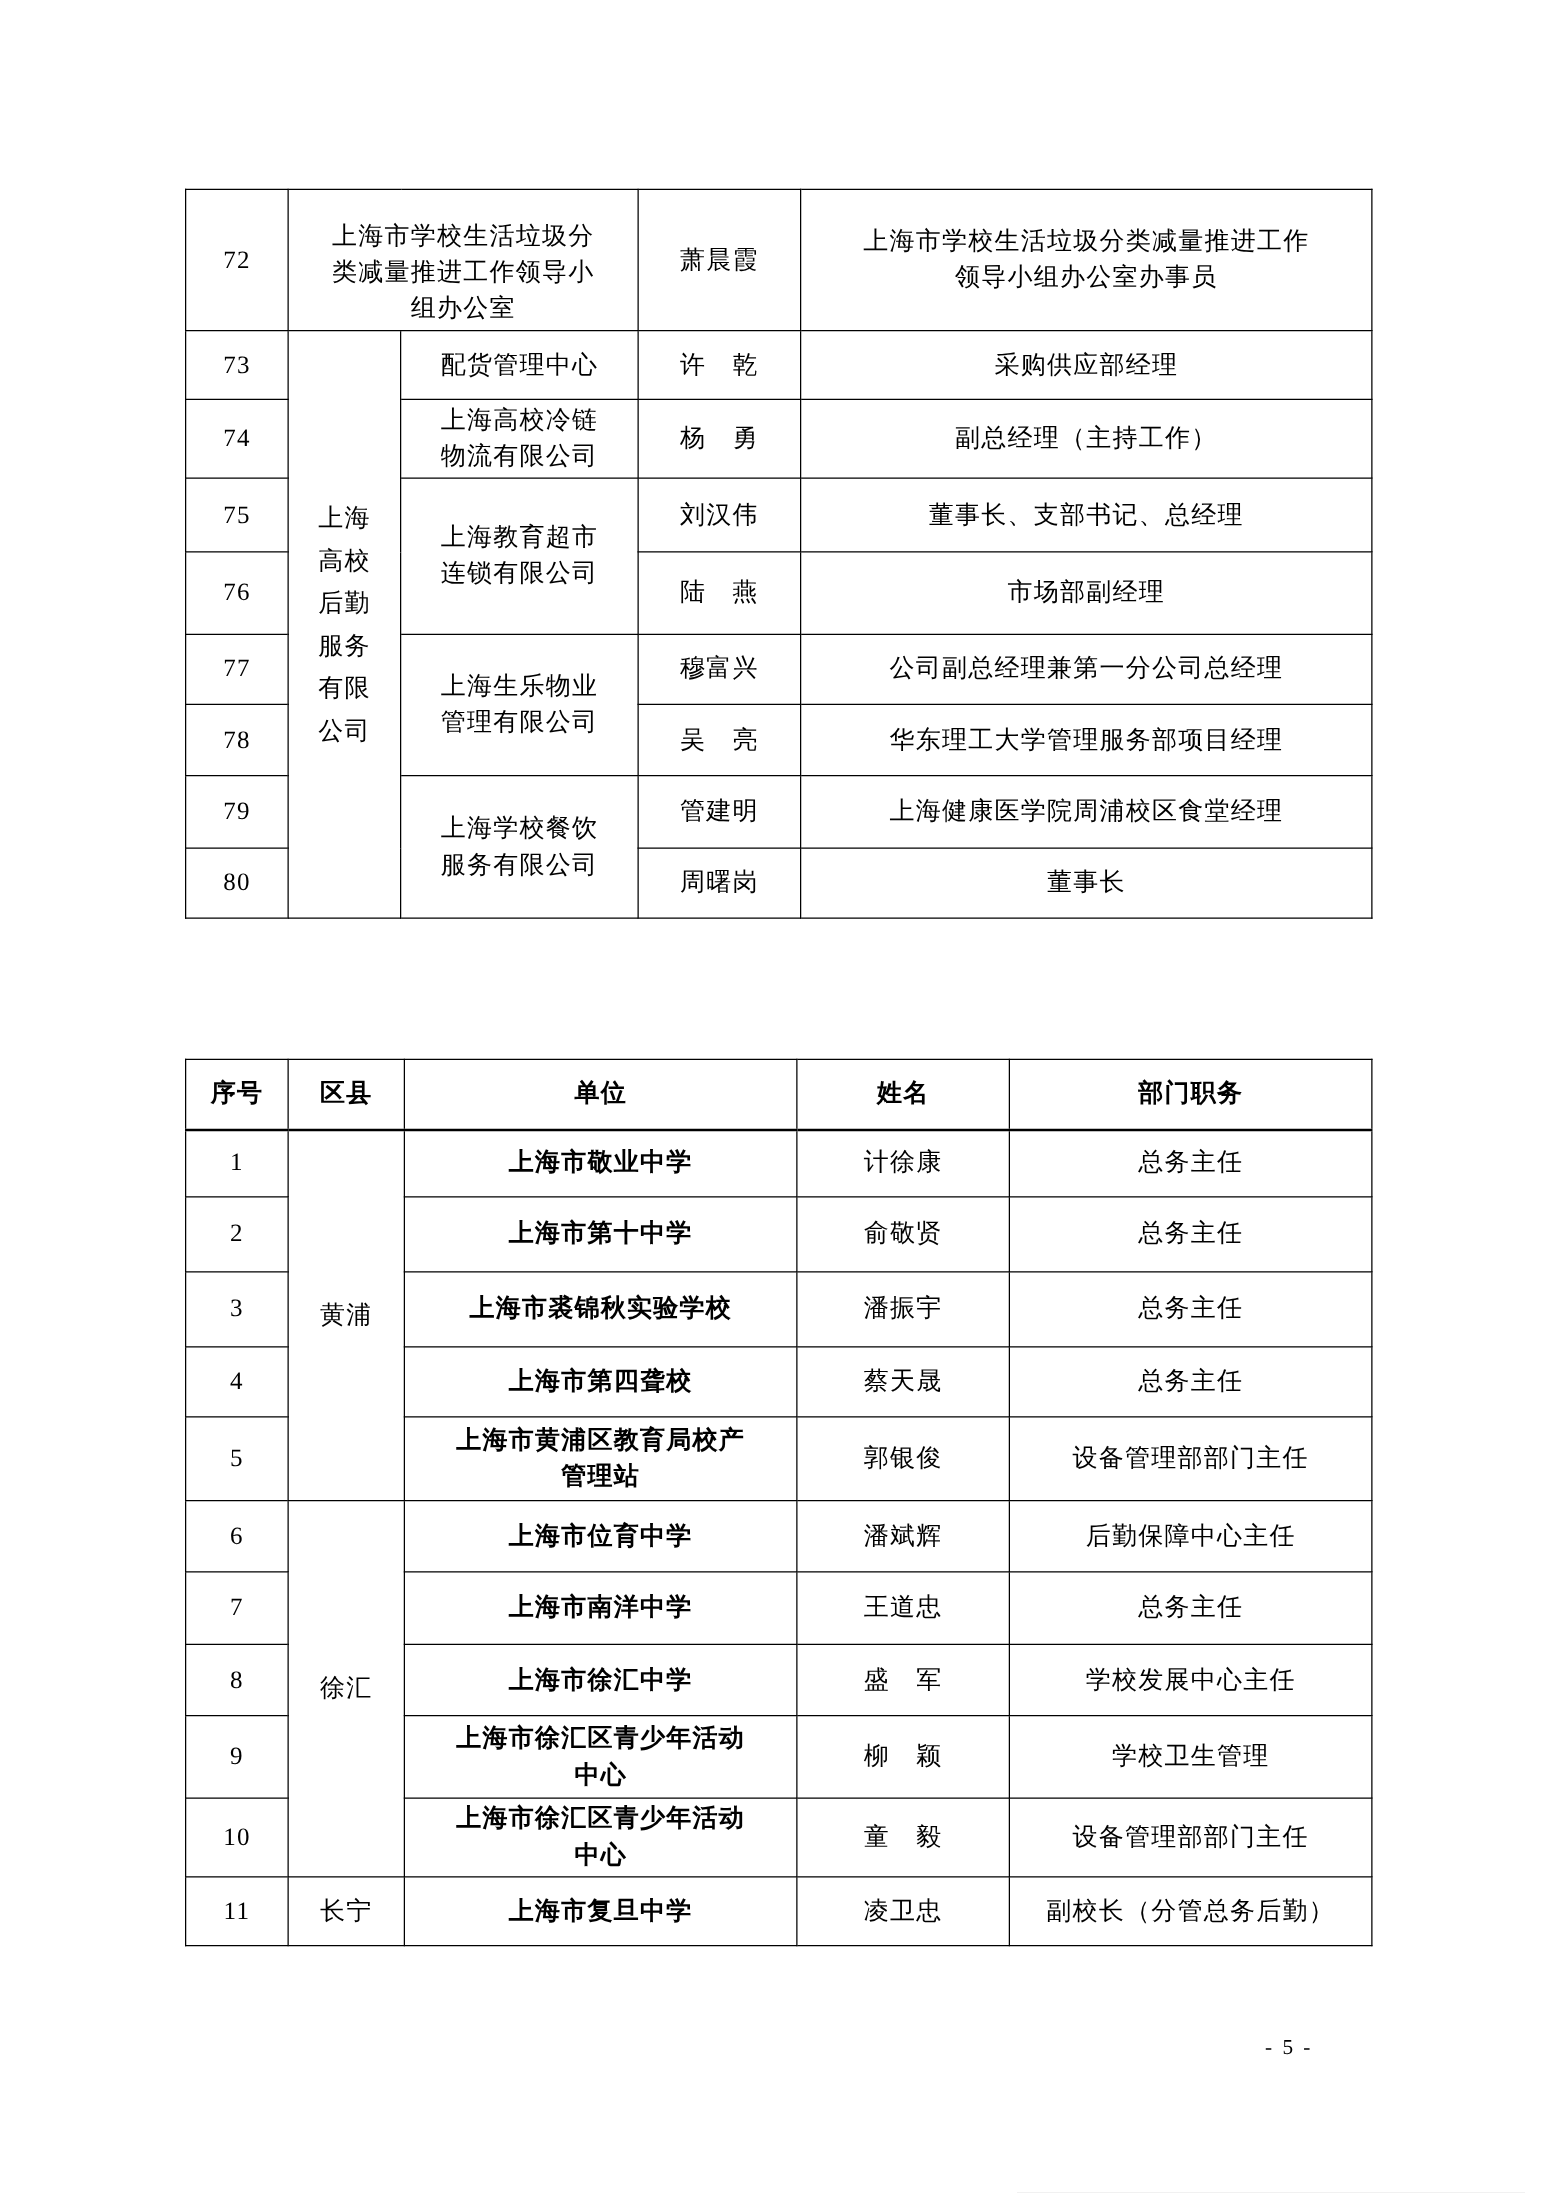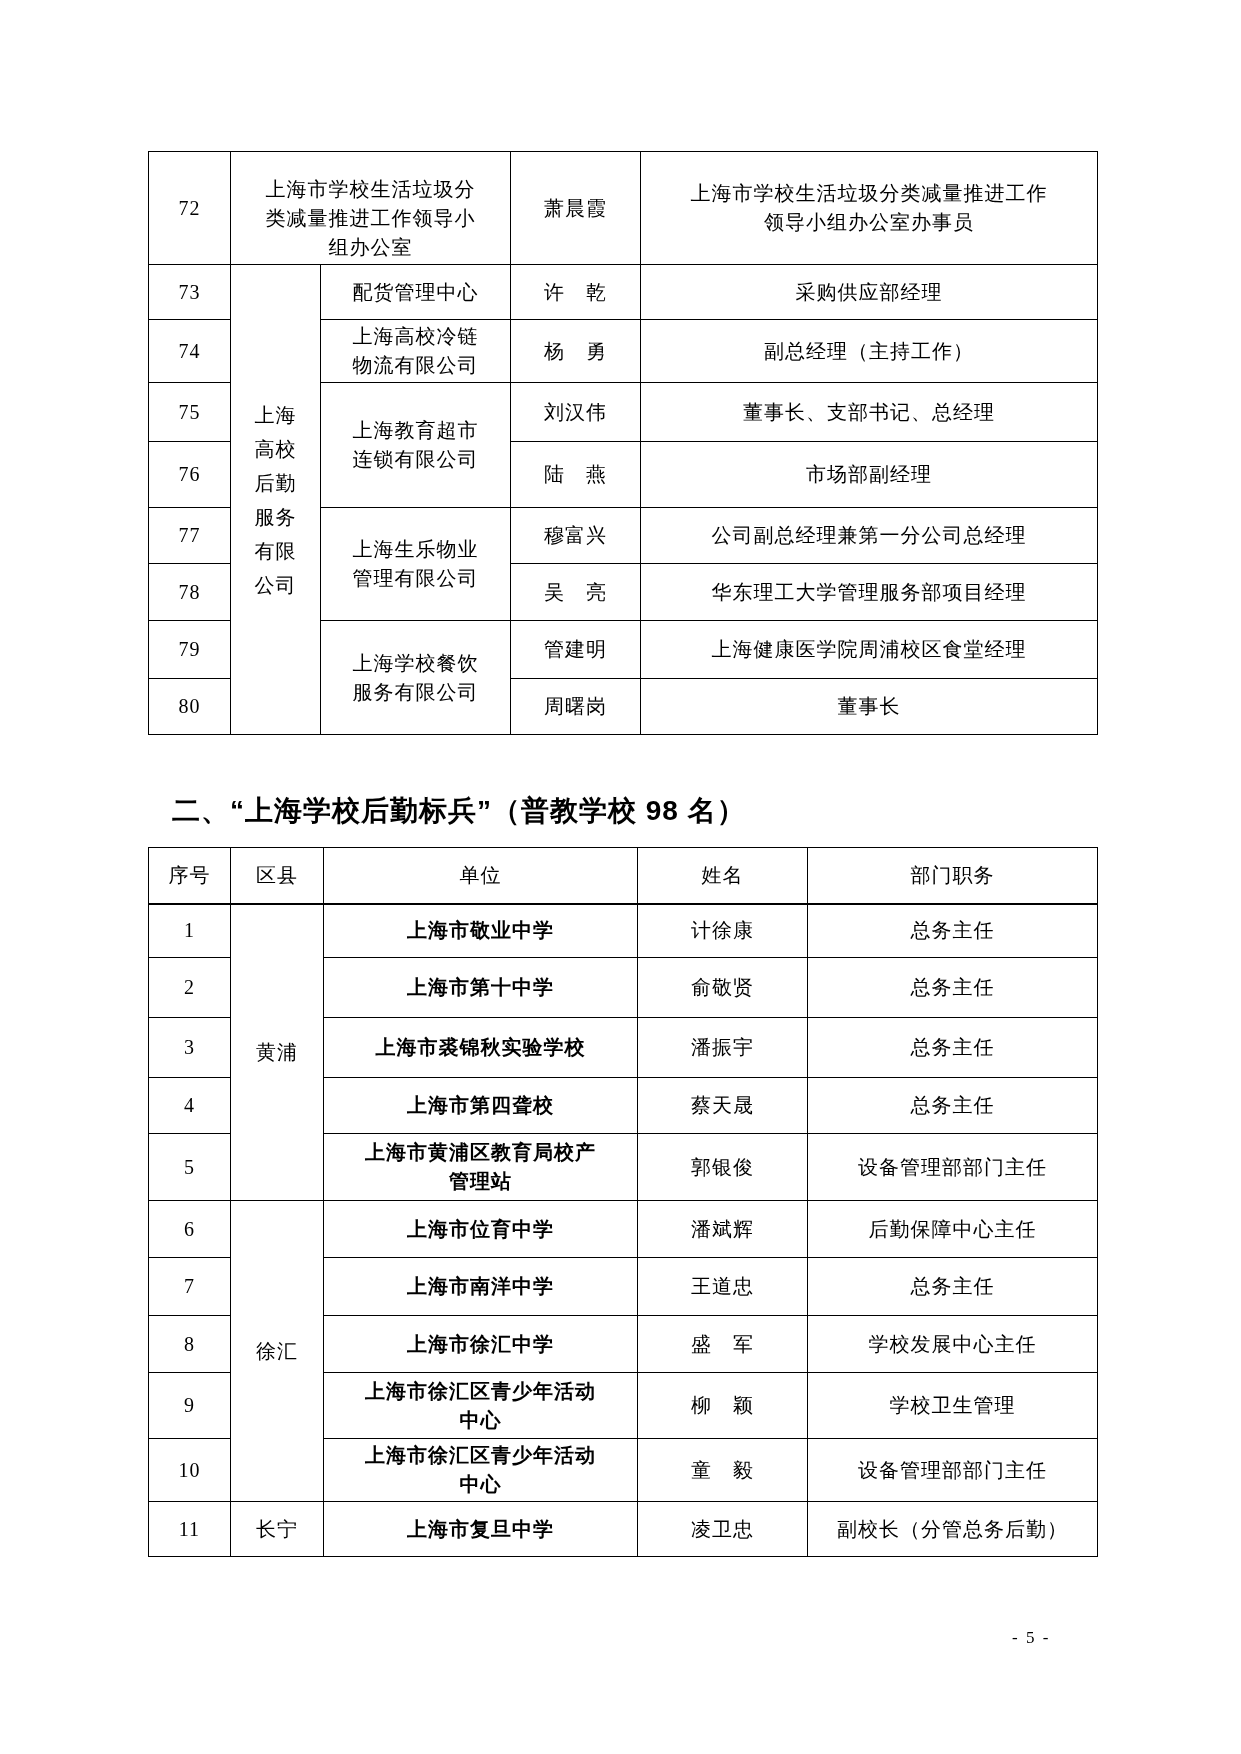--- a/index.html
+++ b/index.html
@@ -13,21 +13,21 @@
     position:absolute; border-collapse:collapse; table-layout:fixed;
     width:949px; left:148px;
   }
   table.doc td, table.doc th {
     border:1px solid #000; text-align:center; vertical-align:middle;
     font-size:20px; letter-spacing:1px; line-height:1.45;
     padding:2px 4px; font-weight:normal; overflow:hidden;
   }
   #table1 { top:151px; }
   #table2 { top:847px; }
-  #table2 tr.hdr td { border-bottom-width:2px; }
+  #table2 tr.hdr td { border-bottom-width:2px;font-weight:bold; }
   .wrap { margin:0 auto; text-align:center; }
   .w-org3  { width:215px;margin-top:21px; }   
   .w-t72   { width:362px; }   
   .w-co    { width:132px; }   
   .w-unit  { width:240px;font-weight:bold; }   
   .w-vert  { width:48px; line-height:34px; }  
   .heading {
     position:absolute; left:172px; top:792px;
     font-family:"Liberation Sans","DejaVu Sans",sans-serif;
     font-weight:bold; font-size:28px; letter-spacing:1px; color:#000;
@@ -117,21 +117,20 @@
       <td>上海健康医学院周浦校区食堂经理</td>
     </tr>
     <tr style="height:56px">
       <td>80</td>
       <td>周曙岗</td>
       <td>董事长</td>
     </tr>
   </tbody>
     </table>
 
-  <div class="heading">二、“上海学校后勤标兵”（普教学校 98 名）</div>
 
   <table class="doc" id="table2">
     <colgroup>
       <col style="width:82px">
         <col style="width:93px">
         <col style="width:314px">
       <col style="width:170px">
         <col style="width:290px">
     </colgroup>
     <tbody>

